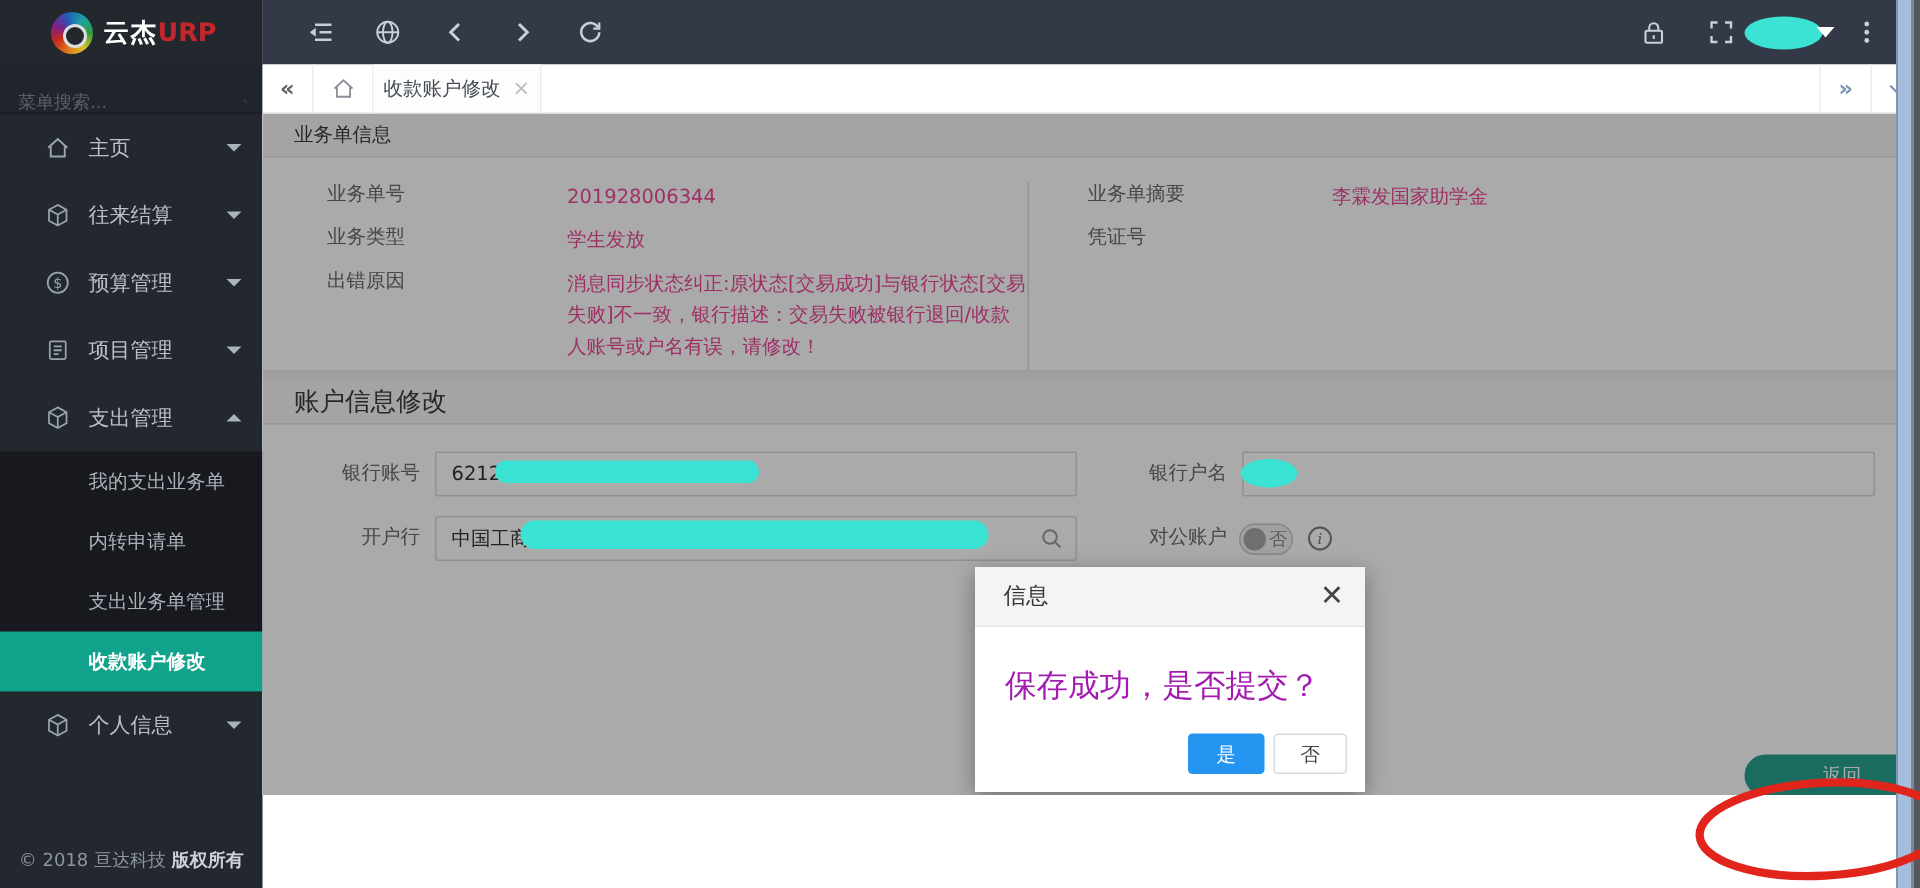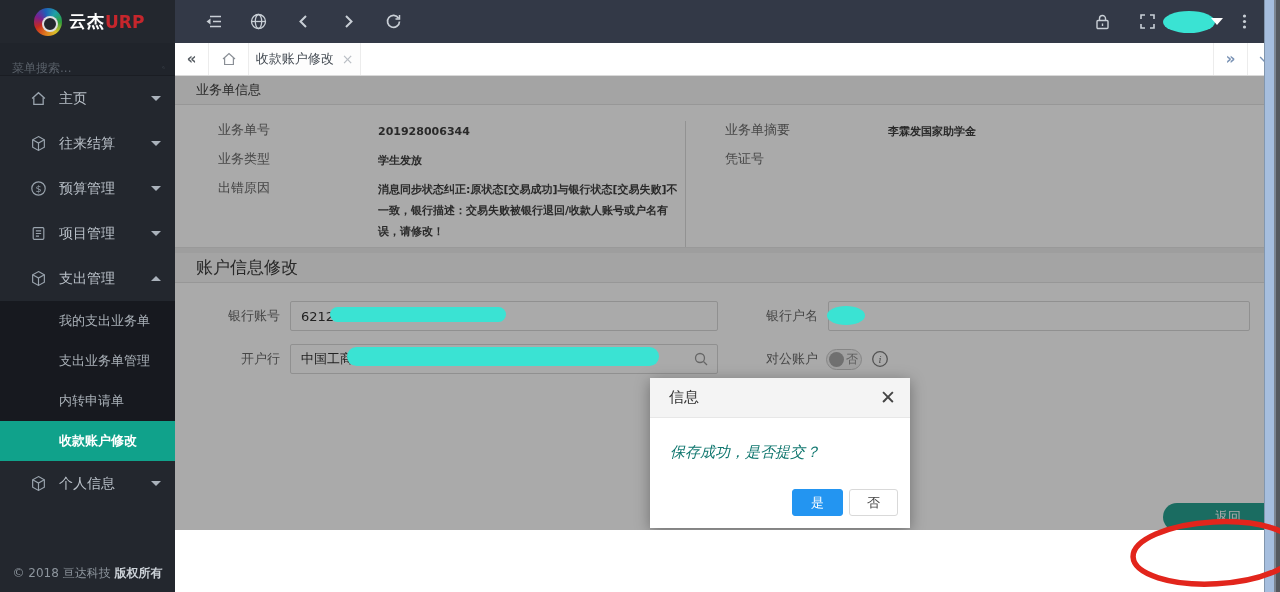--- a/index.html
+++ b/index.html
@@ -46,21 +46,21 @@
 
   
   .content { position:relative; height:454px; background:#fff; overflow:hidden; }
   .sec-header { height:29px; background:#f7f7f7; border-bottom:1px solid #e3e3e3; display:flex; align-items:center; padding-left:21px; font-size:13px; color:#3c3c3c; }
   .sec1-body { height:143px; display:flex; border-bottom:1px solid #e6e6e6; padding-top:16px; }
   .col-left { width:511px; border-right:1px solid #dcdcdc; padding-left:43px; }
   .col-right { flex:1; padding-left:39px; }
   .info-row { display:flex; margin-bottom:8px; line-height:18px;gap:8px; }
   .info-label { width:152px; font-size:13px; color:#6b6b6b; flex:none; }
   .col-right .info-label { width:155px; }
-  .info-value { font-size:11px; font-weight:700; color:#404040; width:320px; line-height:21px; }
+  .info-value { font-size:13px; font-weight:400; color:#ec4899; width:320px; line-height:21px; }
   .sec-gap { height:5px; background:#ededed; }
   .sec2-header { height:30px; background:#f7f7f7; border-bottom:1px solid #e3e3e3; display:flex; align-items:center; padding-left:21px; font-size:17px; color:#3c3c3c; }
   .form { position:relative; height:102px; }
   .f-label { position:absolute; width:105px; text-align:right; line-height:30px; font-size:13px; color:#6b6b6b; }
   .f-label.r { left:540px; width:103px; }
   .f-input { position:absolute; height:30px; border:1px solid #d9d9d9; border-radius:2px; background:#fff; font-size:13px; color:#333; font-family:inherit; padding:0 10px; outline:none; }
   .in-wrap { position:absolute; height:30px; }
   .in-wrap .f-input { position:absolute; left:0; top:0; width:100%; }
   .mag { position:absolute; right:9px; top:7px; width:16px; height:16px; color:#9a9a9a; }
   .toggle { position:absolute; width:36px; height:21px; border:1px solid #c9c9c9; border-radius:11px; background:#f2f2f2; display:flex; align-items:center; cursor:pointer; }
@@ -72,21 +72,21 @@
   .act-btn.back { top:427px; }
   .act-btn.save { top:465px; }
 
   .overlay { position:absolute; inset:0; background:rgba(0,0,0,.335); z-index:5; }
 
   
   .dialog { position:absolute; left:475px; top:302px; width:260px; height:150px; background:#fff; z-index:10; box-shadow:0 3px 14px rgba(0,0,0,.35); }
   .dlg-head { height:40px; background:#f4f4f4; border-bottom:1px solid #e7e7e7; display:flex; align-items:center; padding:0 14px 0 19px; }
   .dlg-title { flex:1; font-size:15px; color:#333; }
   .dlg-close { font-size:19px; color:#444; line-height:1; cursor:pointer; }
-  .dlg-body { padding:25px 20px 0; font-size:15px; color:#0f766e;font-style:italic; }
+  .dlg-body { padding:25px 20px 0; font-size:21px; color:#a21caf; }
   .dlg-btn { position:absolute; height:27px; border-radius:3px; font-size:13px; font-family:inherit; cursor:pointer; }
   .dlg-yes { left:142px; top:111px; width:51px; background:#2395f1; border:1px solid #2395f1; color:#fff; }
   .dlg-no { left:199px; top:111px; width:49px; background:#fff; border:1px solid #d9d9d9; color:#444; }
 
   
   .blob { position:absolute; background:#3ae3d3; z-index:12; }
   .blob.acct { left:155px; top:231px; width:176px; height:15px; border-radius:8px; }
   .blob.branch { left:172px; top:271px; width:312px; height:19px; border-radius:10px; }
   .blob.holder { left:652px; top:230px; width:38px; height:19px; border-radius:50%; }
   .avatar-blob { position:absolute; left:988px; top:11px; width:52px; height:22px; background:#3ae3d3; border-radius:50%; }
@@ -159,22 +159,22 @@
           <svg width="17" height="17" viewBox="0 0 16 16" fill="none" stroke="currentColor" stroke-width="1.1">
             <path d="M8 1.5 L13.5 4.5 V11.5 L8 14.5 L2.5 11.5 V4.5 Z"></path>
             <path d="M2.5 4.5 L8 7.5 L13.5 4.5 M8 7.5 V14.5"></path>
           </svg>
         </span>
       <span class="nav-label">支出管理</span>
       <span class="caret up"></span>
     </div>
     <div class="submenu">
       <div class="sub-item">我的支出业务单</div>
+      <div class="sub-item">内转申请单</div>
       <div class="sub-item">支出业务单管理</div>
-      <div class="sub-item">内转申请单</div>
       <div class="sub-item active">收款账户修改</div>
     </div>
     <div class="nav-item">
       <span class="nav-ico">
           <svg width="17" height="17" viewBox="0 0 16 16" fill="none" stroke="currentColor" stroke-width="1.1">
             <path d="M8 1.5 L13.5 4.5 V11.5 L8 14.5 L2.5 11.5 V4.5 Z"></path>
             <path d="M2.5 4.5 L8 7.5 L13.5 4.5 M8 7.5 V14.5"></path>
           </svg>
         </span>
       <span class="nav-label">个人信息</span>

